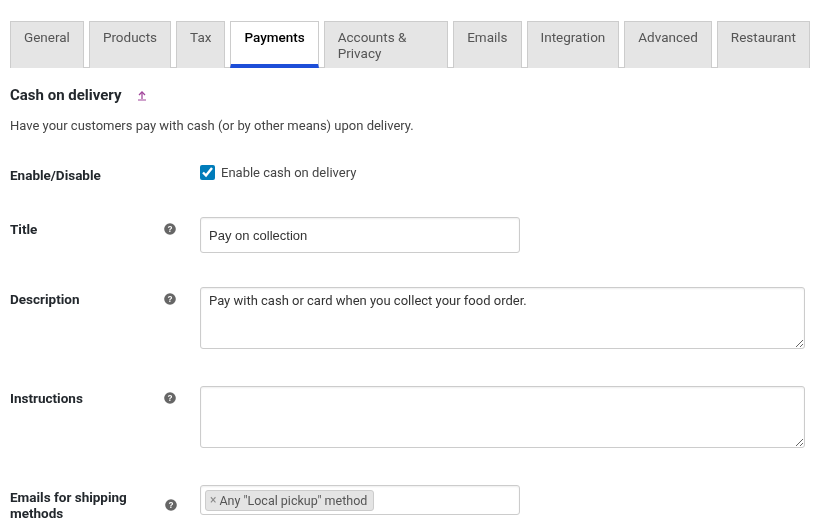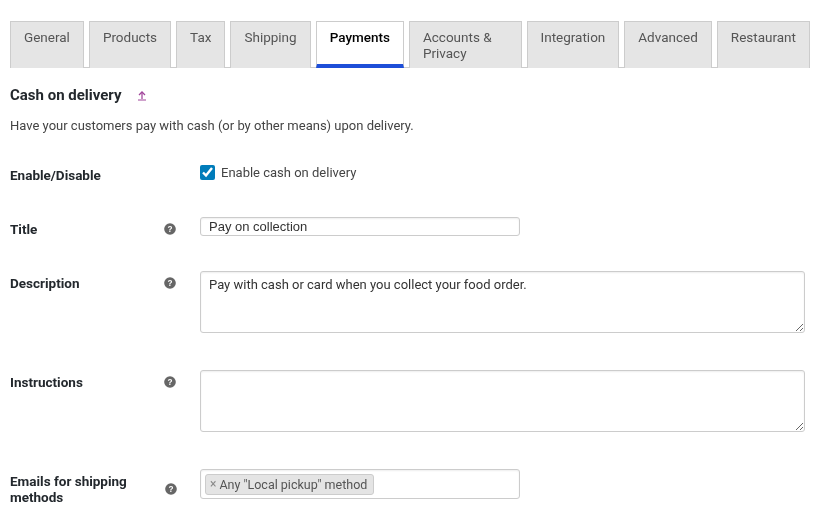--- a/index.html
+++ b/index.html
@@ -96,21 +96,21 @@
     color: #444;
   }
   .checkbox-row input[type=checkbox] {
     width: 15px;
     height: 15px;
     accent-color: #007cba;
     cursor: pointer;
   }
   input.text-input {
     width: 320px;
-    height: 19px;
+    height: 36px;
     padding: 3px 8px;
     font-size: 13px;
     border: 1px solid #ccc;
     border-radius: 3px;
     box-shadow: inset 0 1px 2px rgba(0,0,0,0.07);
     color: #333;
   }
   textarea.textarea-input {
     width: 605px;
     height: 62px;
@@ -153,23 +153,23 @@
     line-height: 1;
   }
 </style>
 </head>
 <body>
 
 <div class="nav-tabs">
   <div class="nav-tab">General</div>
   <div class="nav-tab">Products</div>
   <div class="nav-tab">Tax</div>
-  <div class="nav-tab">Shipping</div>
   <div class="nav-tab active">Payments</div>
   <div class="nav-tab">Accounts &amp; Privacy</div>
+  <div class="nav-tab">Emails</div>
   <div class="nav-tab">Integration</div>
   <div class="nav-tab">Advanced</div>
   <div class="nav-tab">Restaurant</div>
 </div>
 
 <div class="section">
   <h2 class="section-title">
     <span>Cash on delivery</span>
     <span class="back-icon">
       <svg width="12" height="12" viewBox="0 0 24 24" fill="none" stroke="#a0449a" stroke-width="2.5">

